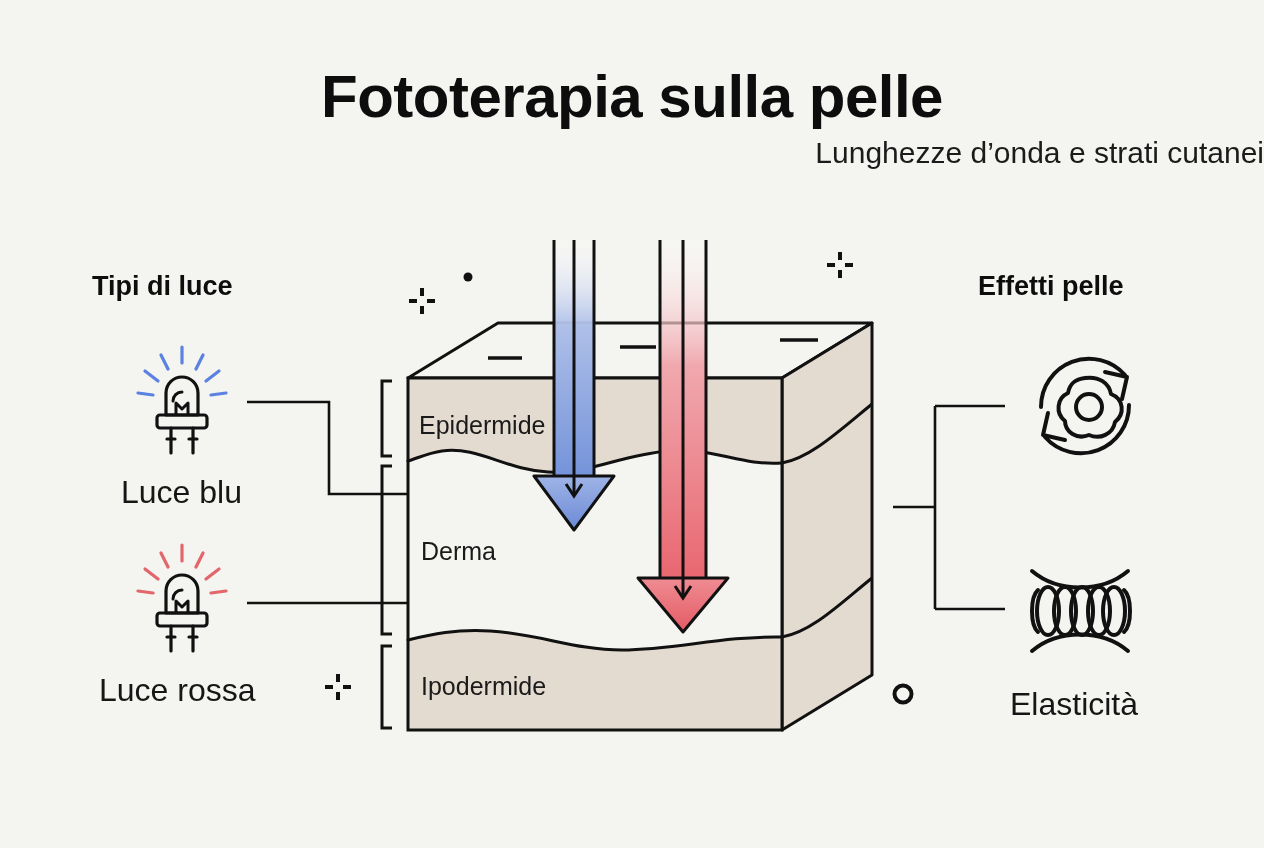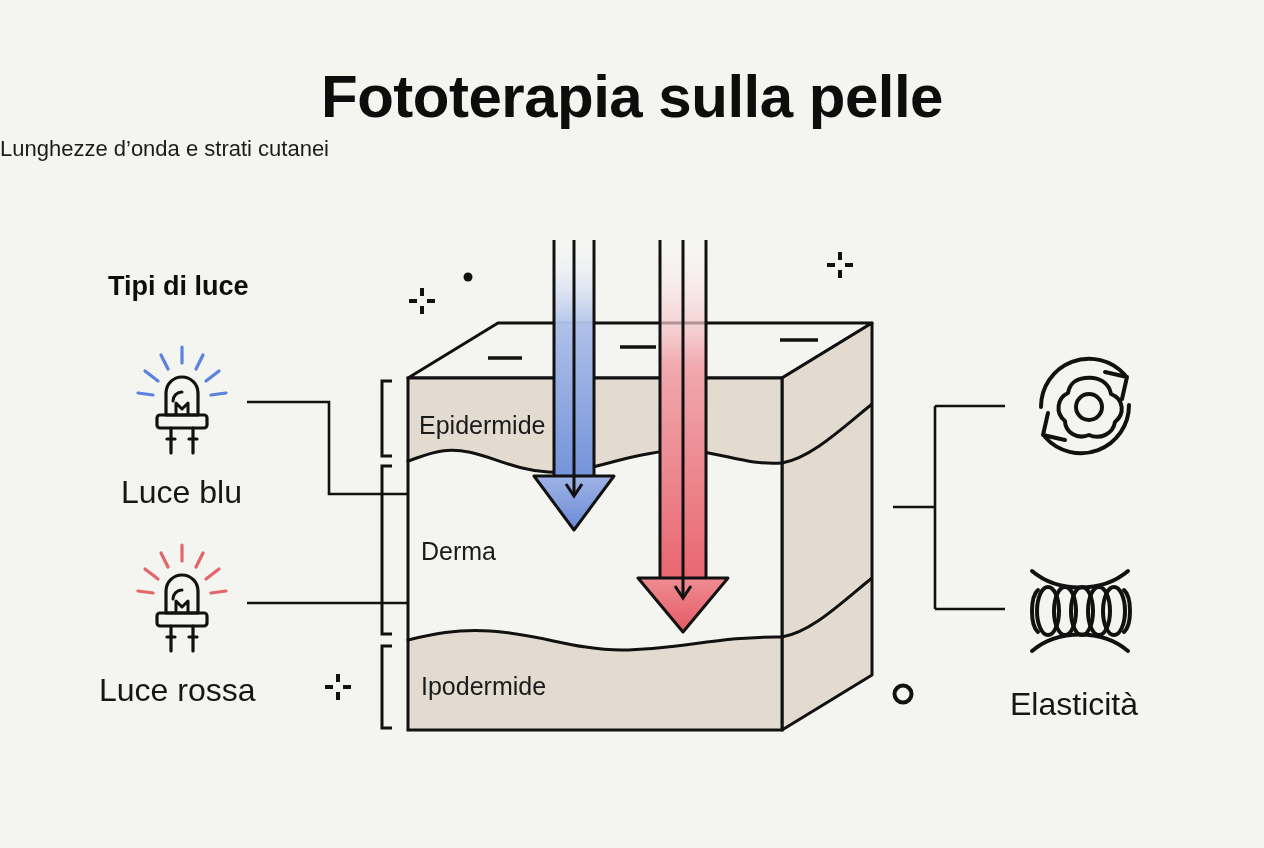--- a/index.html
+++ b/index.html
@@ -12,25 +12,25 @@
     position:relative;
   }
   #stage{position:absolute;inset:0;}
   svg.layer{position:absolute;left:0;top:0;width:1264px;height:848px;}
 
   .ttl{
     position:absolute;left:0;top:62px;width:1264px;text-align:center;
     font-size:60px;font-weight:bold;letter-spacing:-0.5px;color:#0d0d0d;
   }
   .sub{
-    position:absolute;left:0;top:136px;width:1264px;text-align:left;
-    font-size:22px;font-weight:normal;color:#1b1b1b;
+    position:absolute;left:0;top:136px;width:1264px;text-align:right;
+    font-size:30px;font-weight:normal;color:#1b1b1b;
   }
   .colhead{
-    position:absolute;font-size:27px;font-weight:bold;color:#0d0d0d;margin-left:16px;
+    position:absolute;font-size:27px;font-weight:bold;color:#0d0d0d;
   }
   .colhead.left{left:92px;top:271px;}
   .colhead.right{left:978px;top:271px;}
 
   .itemlabel{
     position:absolute;font-size:32px;color:#161616;white-space:nowrap;
   }
   .lbl-blue{left:121px;top:474px;}
   .lbl-red{left:99px;top:672px;}
   .lbl-rig{left:972px;top:474px;}
@@ -45,20 +45,21 @@
 </style>
 </head>
 <body>
 
 <div id="stage">
 
   <div class="ttl">Fototerapia sulla pelle</div>
   <div class="sub">Lunghezze d’onda e strati cutanei</div>
 
   <div class="colhead left">Tipi di luce</div>
+  <div class="colhead right">Effetti pelle</div>
 
   <svg class="layer" viewBox="0 0 1264 848">
     <defs>
       <linearGradient id="gBlue" x1="0" y1="0" x2="0" y2="1">
         <stop offset="0" stop-color="#ffffff" stop-opacity="0.15"></stop>
         <stop offset="0.35" stop-color="#aebfe8"></stop>
         <stop offset="1" stop-color="#6f8fd8"></stop>
       </linearGradient>
       <linearGradient id="gBlueHead" x1="0" y1="0" x2="0" y2="1">
         <stop offset="0" stop-color="#9fb4e6"></stop>

